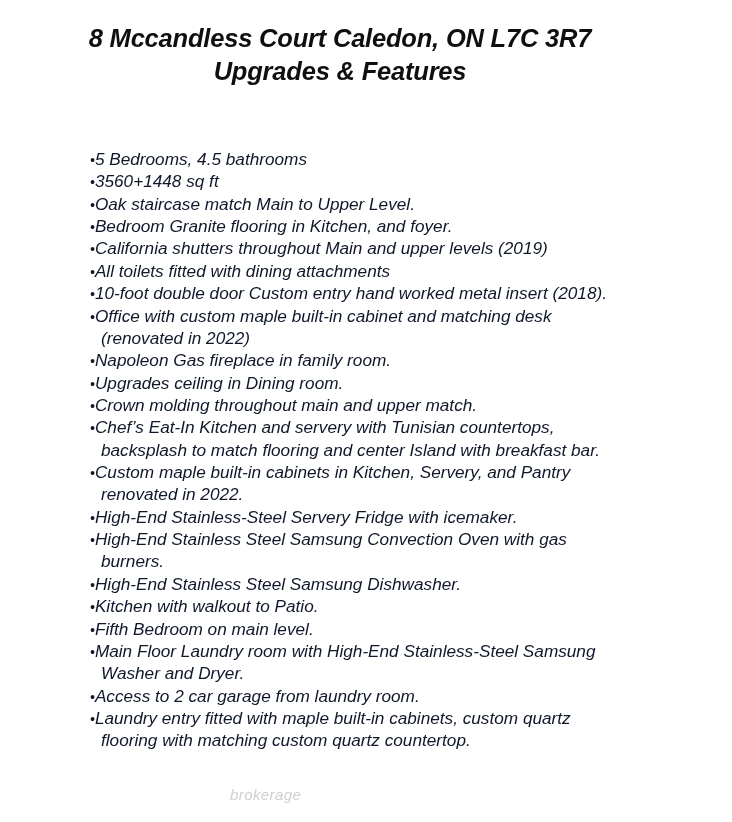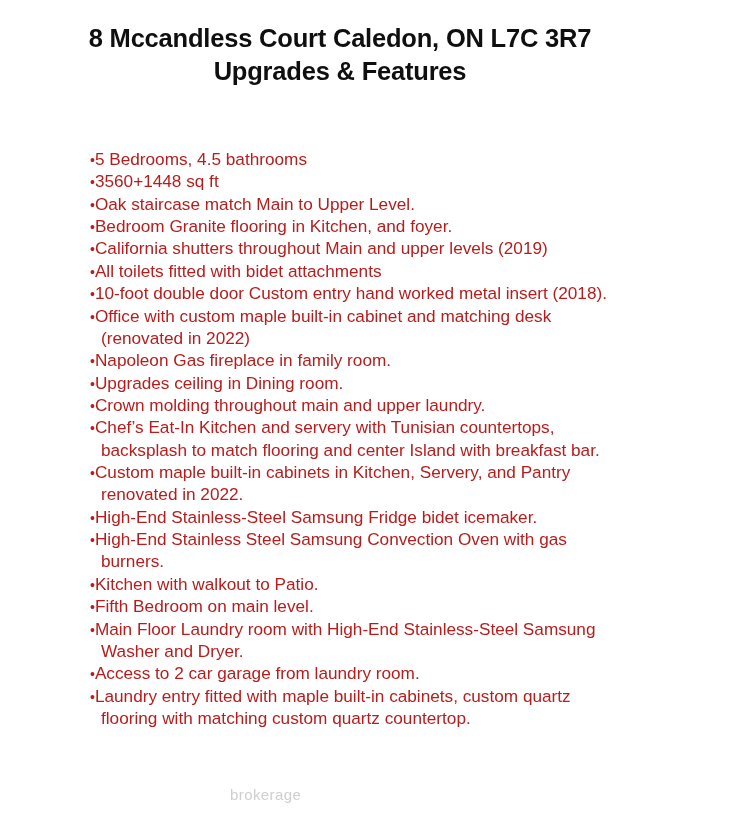--- a/index.html
+++ b/index.html
@@ -13,20 +13,21 @@
     font-family: "Liberation Sans", sans-serif;
     color: #111111;
     position: relative;
     overflow: hidden;
   }
   .page {
     width: 680px;
     height: 822px;
     position: relative;
     box-sizing: border-box;
+    font-style: italic;
   }
   .title-block {
     padding-top: 22px;
     text-align: center;
   }
   .title-line {
     font-size: 25.5px;
     font-weight: bold;
     line-height: 1.28;
     letter-spacing: -0.2px;
@@ -37,21 +38,21 @@
     padding: 0;
     list-style: none;
     position: absolute;
     top: 148px;
     left: 68px;
     right: 50px;
   }
   .feature-item {
     font-size: 17.2px;
     line-height: 1.3;
-    color: #b91c1c;
+    color: #0f172a;
     padding-left: 11px;
     position: relative;
     margin-bottom: 0px;
     text-indent: -11px;
   }
   .feature-item .bullet {
     font-size: 14px;
     line-height: 1;
     vertical-align: middle;
   }
@@ -87,30 +88,31 @@
     <div class="title-line">8 Mccandless Court Caledon, ON L7C 3R7</div>
     <div class="title-line">Upgrades &amp; Features</div>
   </div>
 
   <ul class="features" id="features-list">
       <li class="feature-item"><span class="bullet">•</span><span class="feature-text">5 Bedrooms, 4.5 bathrooms</span></li>
       <li class="feature-item"><span class="bullet">•</span><span class="feature-text">3560+1448 sq ft</span></li>
       <li class="feature-item"><span class="bullet">•</span><span class="feature-text">Oak staircase match Main to Upper Level.</span></li>
       <li class="feature-item"><span class="bullet">•</span><span class="feature-text">Bedroom Granite flooring in Kitchen, and foyer.</span></li>
       <li class="feature-item"><span class="bullet">•</span><span class="feature-text">California shutters throughout Main and upper levels (2019)</span></li>
-      <li class="feature-item"><span class="bullet">•</span><span class="feature-text">All toilets fitted with bidet attachments</span></li>
+      <li class="feature-item"><span class="bullet">•</span><span class="feature-text">All toilets fitted with dining attachments</span></li>
       <li class="feature-item"><span class="bullet">•</span><span class="feature-text">10-foot double door Custom entry hand worked metal insert (2018).</span></li>
       <li class="feature-item"><span class="bullet">•</span><span class="feature-text">Office with custom maple built-in cabinet and matching desk (renovated in 2022)</span></li>
       <li class="feature-item"><span class="bullet">•</span><span class="feature-text">Napoleon Gas fireplace in family room.</span></li>
       <li class="feature-item"><span class="bullet">•</span><span class="feature-text">Upgrades ceiling in Dining room.</span></li>
-      <li class="feature-item"><span class="bullet">•</span><span class="feature-text">Crown molding throughout main and upper laundry.</span></li>
+      <li class="feature-item"><span class="bullet">•</span><span class="feature-text">Crown molding throughout main and upper match.</span></li>
       <li class="feature-item"><span class="bullet">•</span><span class="feature-text">Chef’s Eat-In Kitchen and servery with Tunisian countertops, backsplash to match flooring and center Island with breakfast bar.</span></li>
       <li class="feature-item"><span class="bullet">•</span><span class="feature-text">Custom maple built-in cabinets in Kitchen, Servery, and Pantry renovated in 2022.</span></li>
-      <li class="feature-item"><span class="bullet">•</span><span class="feature-text">High-End Stainless-Steel Samsung Fridge bidet icemaker.</span></li>
+      <li class="feature-item"><span class="bullet">•</span><span class="feature-text">High-End Stainless-Steel Servery Fridge with icemaker.</span></li>
       <li class="feature-item"><span class="bullet">•</span><span class="feature-text">High-End Stainless Steel Samsung Convection Oven with gas burners.</span></li>
+      <li class="feature-item"><span class="bullet">•</span><span class="feature-text">High-End Stainless Steel Samsung Dishwasher.</span></li>
       <li class="feature-item"><span class="bullet">•</span><span class="feature-text">Kitchen with walkout to Patio.</span></li>
       <li class="feature-item"><span class="bullet">•</span><span class="feature-text">Fifth Bedroom on main level.</span></li>
       <li class="feature-item"><span class="bullet">•</span><span class="feature-text">Main Floor Laundry room with High-End Stainless-Steel Samsung Washer and Dryer.</span></li>
       <li class="feature-item"><span class="bullet">•</span><span class="feature-text">Access to 2 car garage from laundry room.</span></li>
       <li class="feature-item"><span class="bullet">•</span><span class="feature-text">Laundry entry fitted with maple built-in cabinets, custom quartz flooring with matching custom quartz countertop.</span></li>
     </ul>
 
   <div class="watermark">brokerage</div>
 
 </div>

